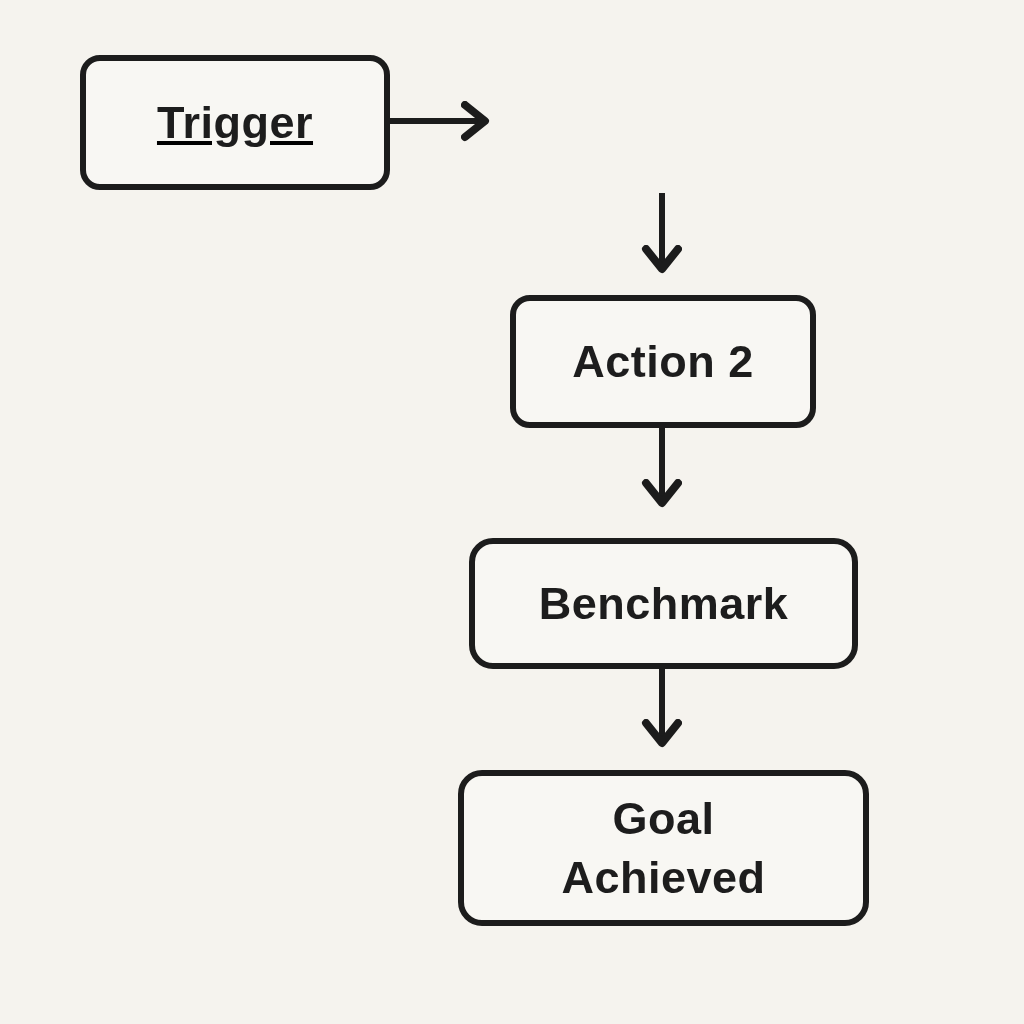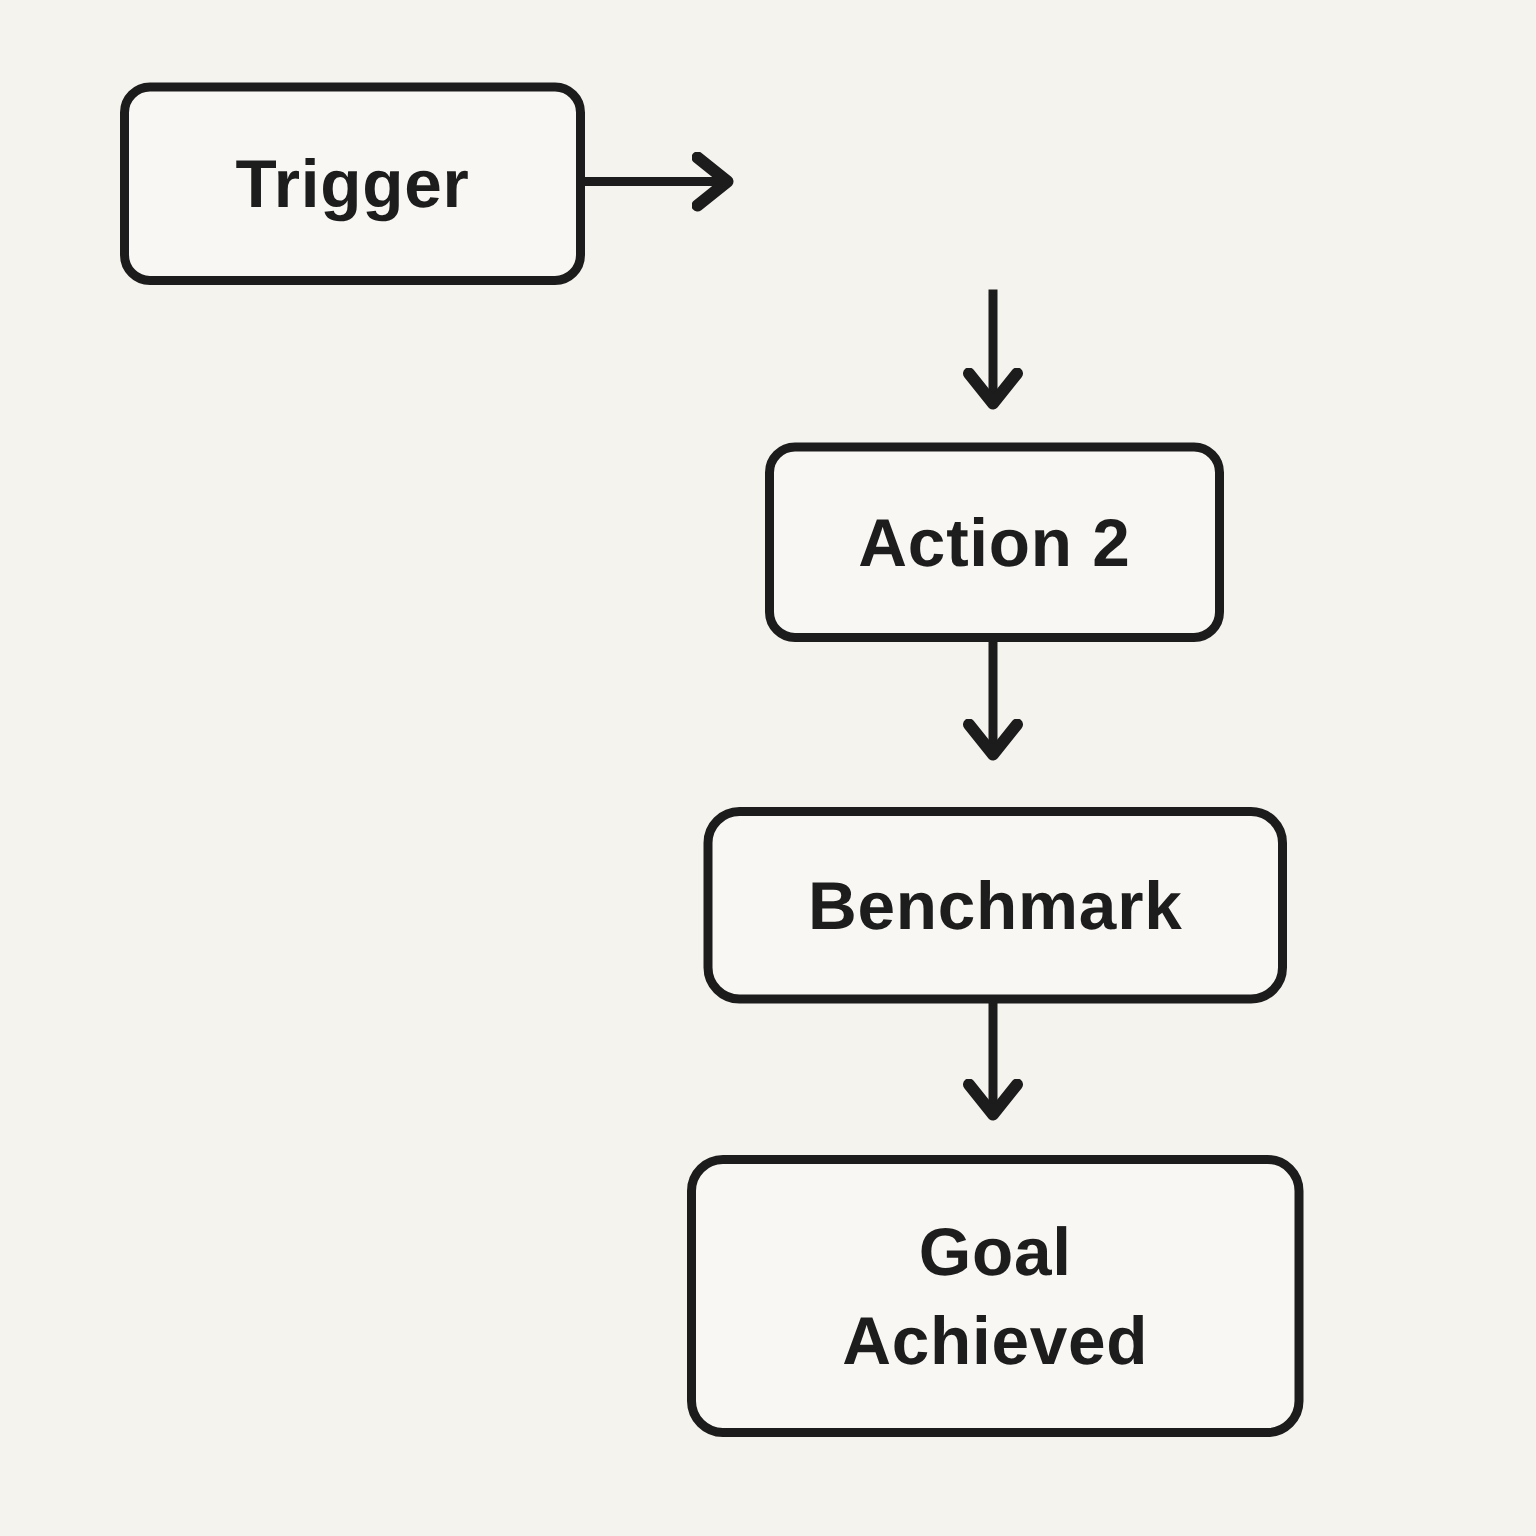--- a/index.html
+++ b/index.html
@@ -36,25 +36,25 @@
     justify-content: center;
     text-align: center;
   }
   .node-label {
     font-size: 45px;
     font-weight: bold;
     color: #1d1d1d;
     line-height: 1.32;
     letter-spacing: 0.5px;
   }
-  #node-trigger       { left: 80px;  top: 55px;  width: 310px; height: 135px; }
+  #node-trigger       { left: 80px;  top: 55px;  width: 310px; height: 135px; text-decoration: underline; }
   #node-action-1      { left: 510px; top: 55px;  width: 308px; height: 138px; }
   #node-action-2      { left: 510px; top: 295px; width: 306px; height: 133px; }
   #node-benchmark     { left: 469px; top: 528px; width: 389px; height: 131px; border-radius: 24px; margin-top: 10px; }
-  #node-goal-achieved { left: 458px; top: 770px; width: 411px; height: 188px; border-radius: 24px; }
+  #node-goal-achieved { left: 458px; top: 770px; width: 411px; height: 156px; border-radius: 24px; }
   #node-goal-achieved .node-label { max-width: 260px; }
 </style>
 </head>
 <body>
 
 <div class="canvas">
 
   <svg class="arrows" viewBox="0 0 1024 1024" xmlns="http://www.w3.org/2000/svg">
     <defs>
       <marker id="chev" markerUnits="userSpaceOnUse" markerWidth="48" markerHeight="48" refX="23" refY="20" orient="auto">

